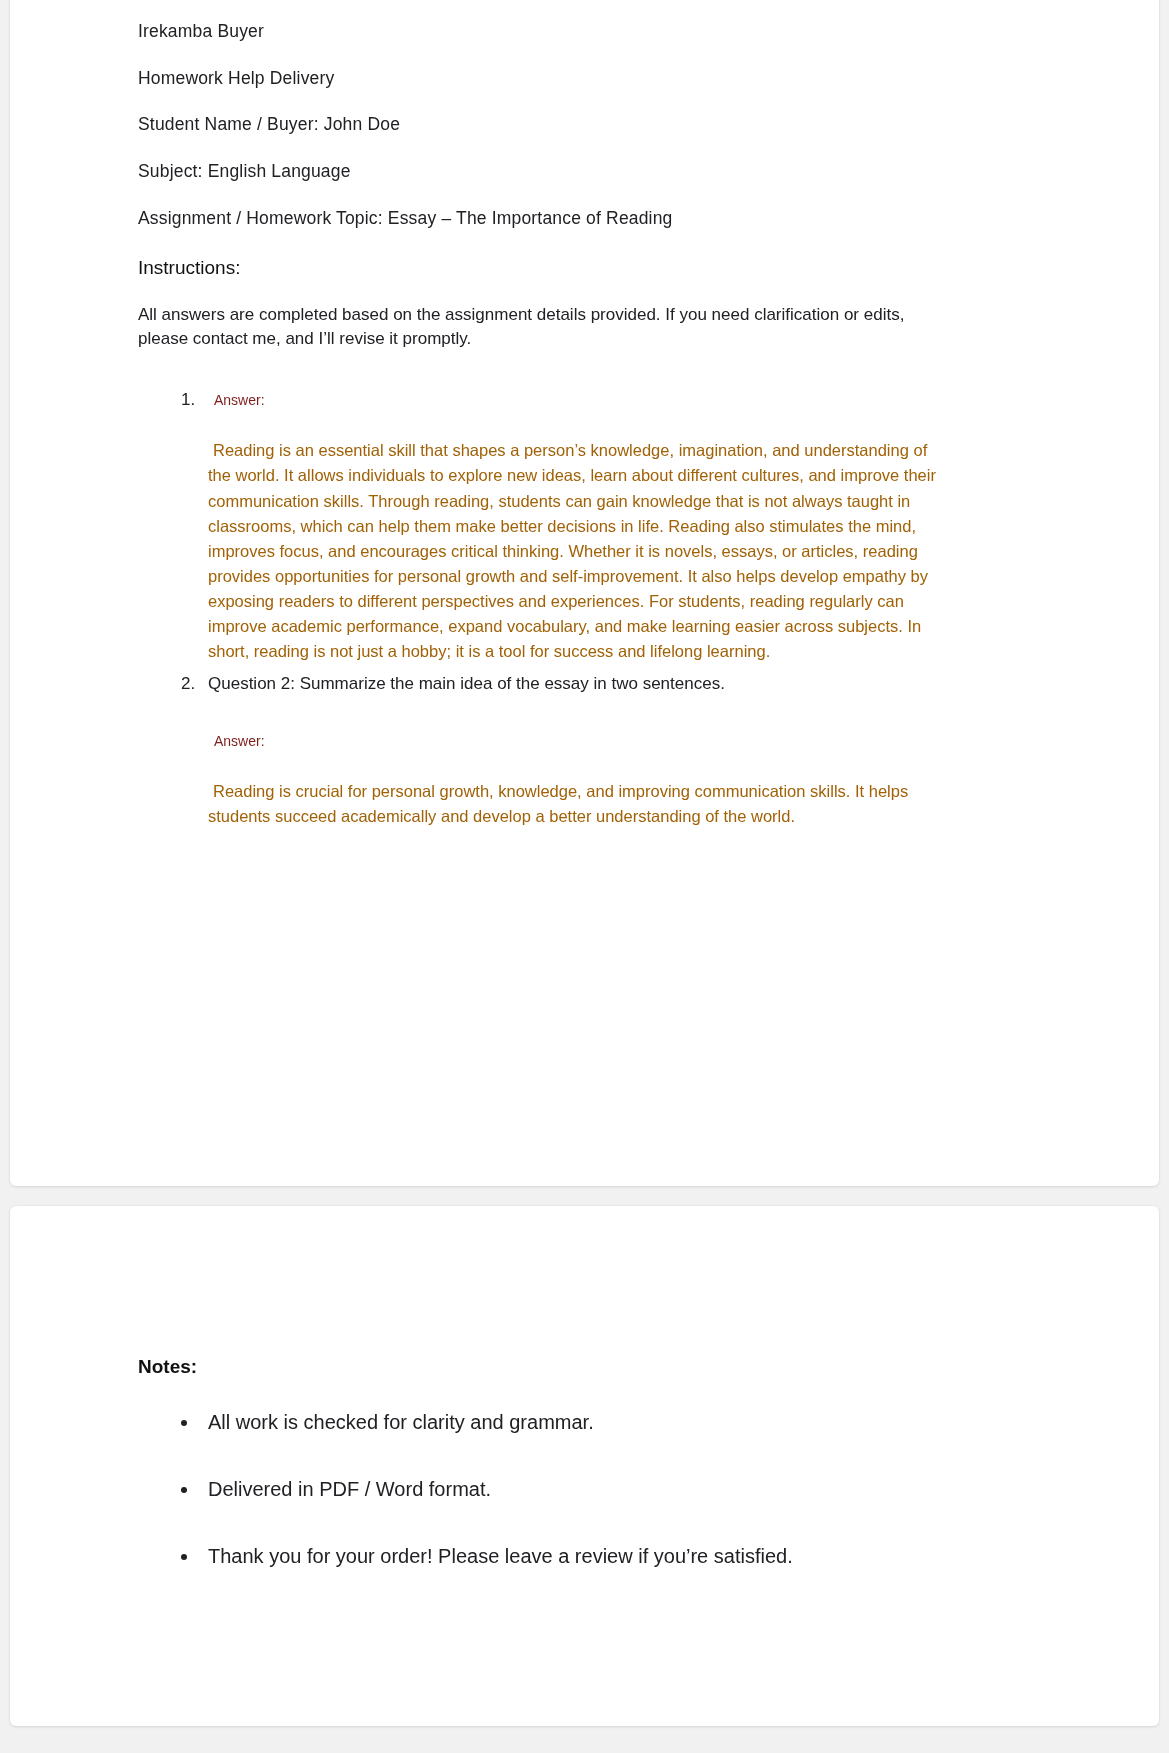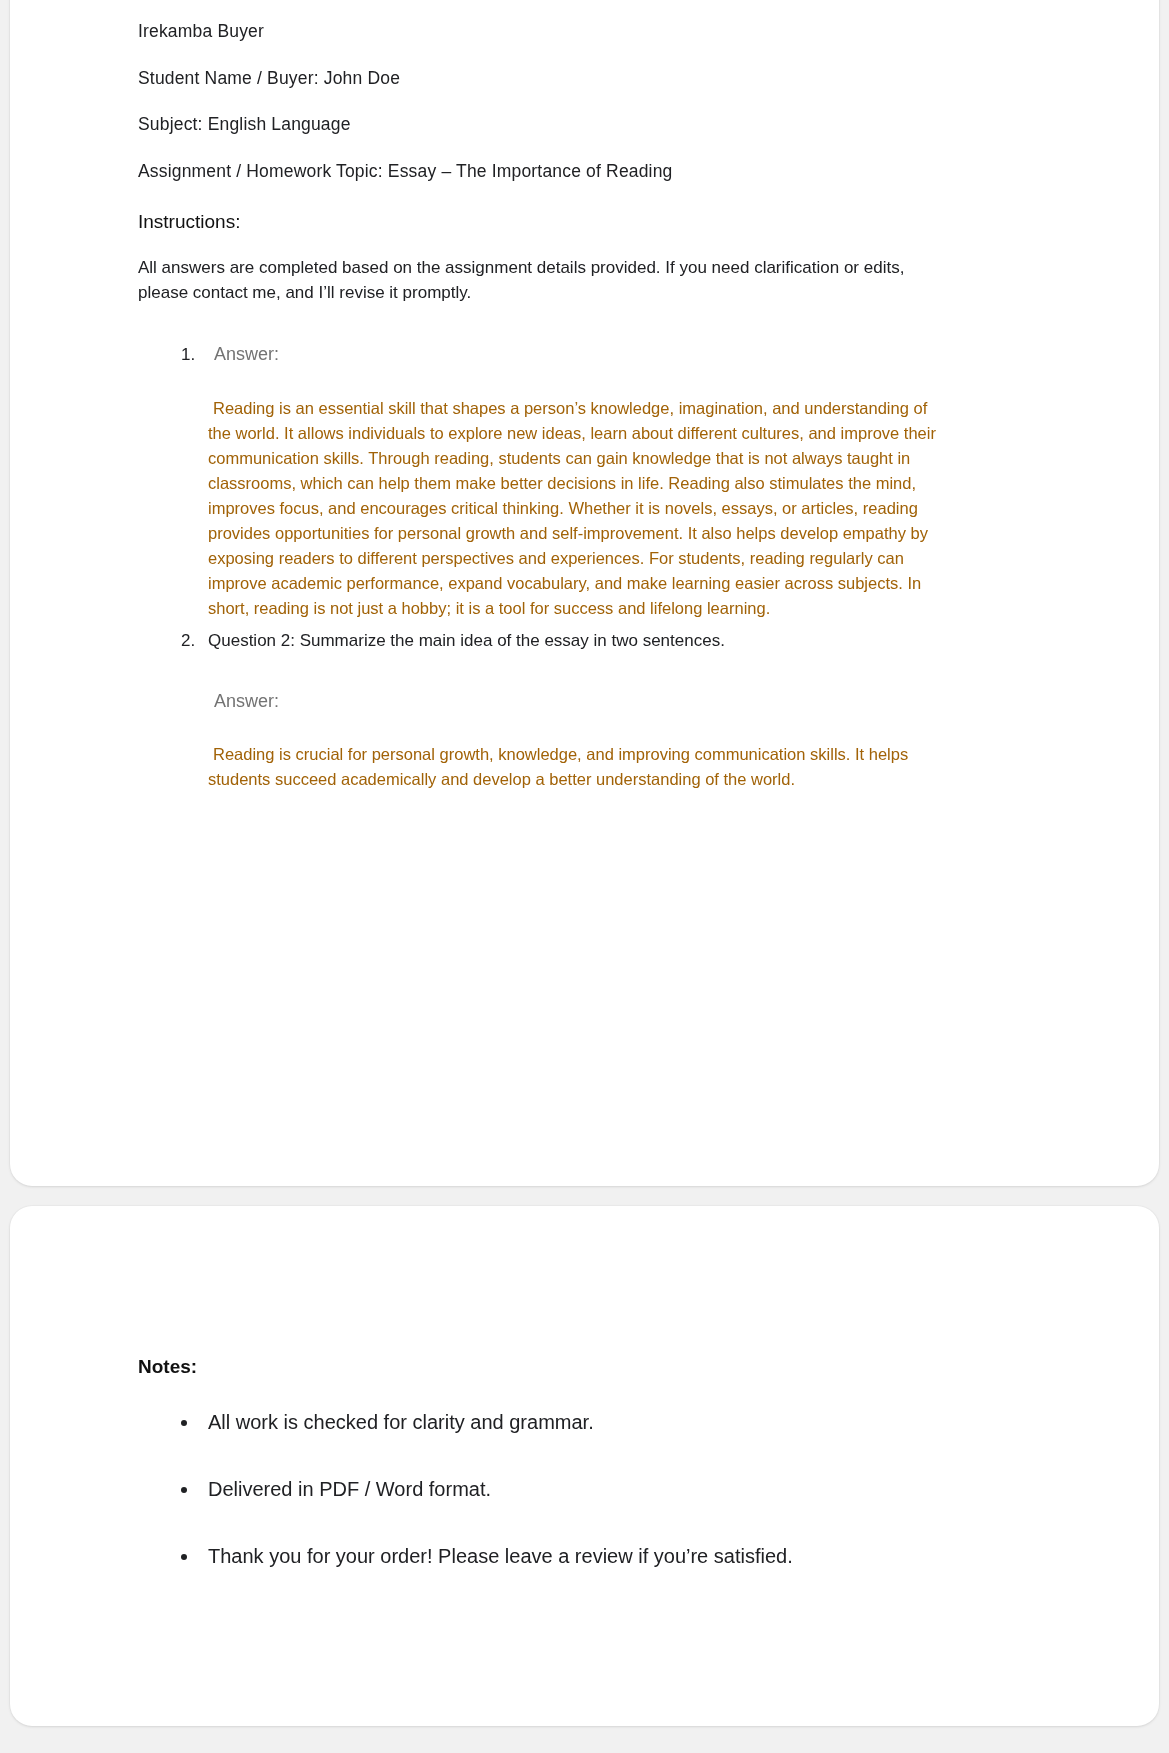--- a/index.html
+++ b/index.html
@@ -13,21 +13,21 @@
     min-height: 1753px;
     -webkit-font-smoothing: antialiased;
   }
   .page-wrap {
     width: 1169px;
     box-sizing: border-box;
     padding: 0;
   }
   .doc-card {
     background: #ffffff;
-    border-radius: 22px;
+    border-radius: 6px;
     box-shadow: 0 1px 3px rgba(0,0,0,0.10), 0 0 0 1px rgba(0,0,0,0.02);
     box-sizing: border-box;
     margin: 0 10px;
   }
   .card-main {
     padding: 18px 70px 60px 128px;
     min-height: 1192px;
     margin-top: -6px;
     border-top-left-radius: 0;
     border-top-right-radius: 0;
@@ -67,22 +67,22 @@
   ol.qlist > li {
     font-size: 17px;
     line-height: 1.45;
     color: #202124;
     margin-bottom: 8px;
     padding-left: 8px;
   }
   ol.qlist > li::marker { color: #202124; }
   .q-text { display: block; }
   .answer-label {
-    font-size: 18px;
-    color: #737373;
+    font-size: 14px;
+    color: #7f1d1d;
     margin: 34px 0 0 6px;
   }
   .answer-body {
     font-size: 16.5px;
     line-height: 1.52;
     color: #a16207;
     margin: 28px 0 0 0;
     max-width: 738px;
     text-indent: 5px;
   }
@@ -110,20 +110,21 @@
 </style>
 </head>
 <body>
 
 <div class="page-wrap">
 
   <div class="doc-card card-main">
 
     <p class="meta-line">Irekamba Buyer</p>
 
+    <p class="meta-line">Homework Help Delivery</p>
 
     <p class="meta-line">Student Name / Buyer: John Doe</p>
 
     <p class="meta-line">Subject: English Language</p>
 
     <p class="meta-line">Assignment / Homework Topic: Essay – The Importance of Reading</p>
 
 
     <h2 class="section-heading">Instructions:</h2>
 

